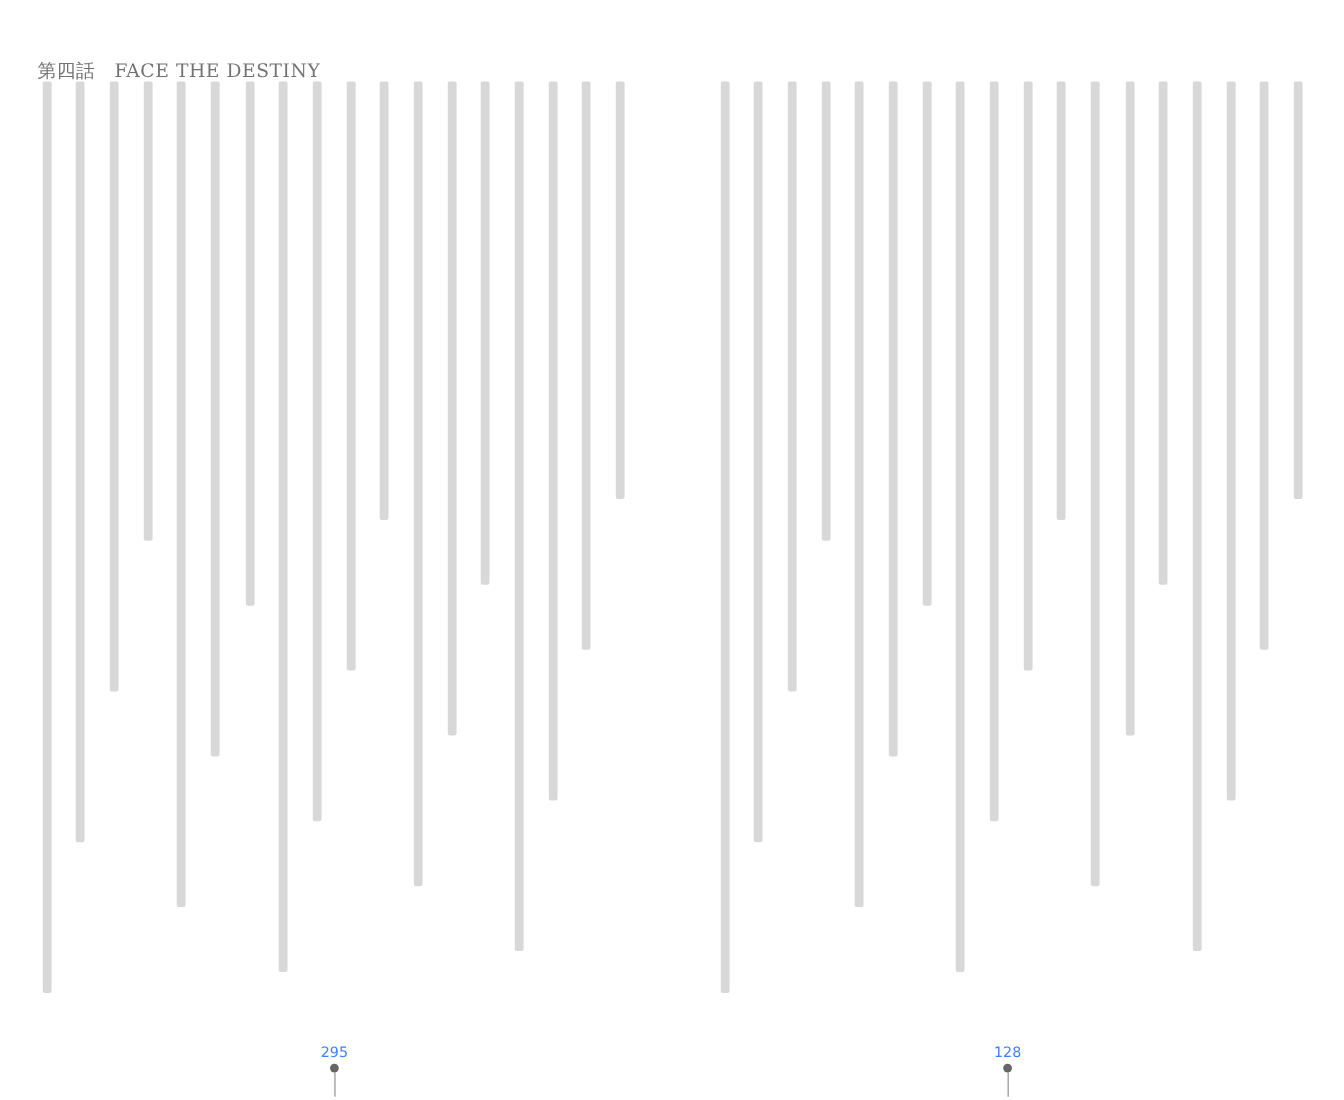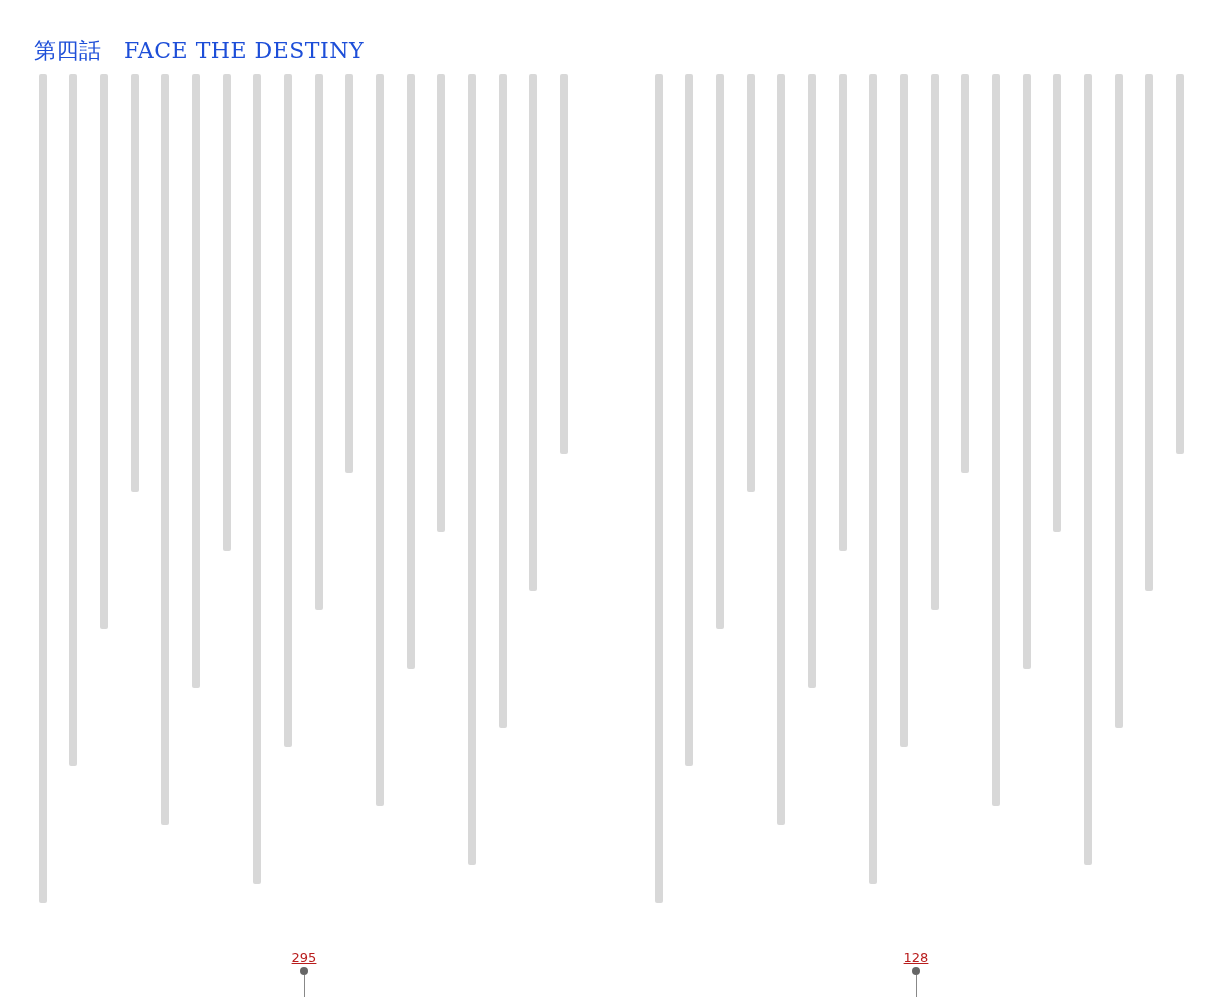--- a/index.html
+++ b/index.html
@@ -2,40 +2,40 @@
 <html><head>
   <meta charset="utf-8">
   <style>
     html, body { margin: 0; padding: 0; }
     body {
       width: 1222px; height: 1000px; background: #ffffff;
       position: relative; overflow: hidden;
       font-family: "DejaVu Serif", serif; color: #1a1a1a;
     }
     .running-head {
-      position: absolute; left: 34px; top: 36px;
-      font-size: 22px; color: #1d4ed8; letter-spacing: 0.5px;
+      position: absolute; left: 34px; top: 53px;
+      font-size: 17px; color: #737373; letter-spacing: 0.5px;
     }
     .page {
       position: absolute; top: 74px; height: 850px;
       display: flex; flex-direction: row-reverse; gap: 12px;
     }
     .page.left { left: 36px; width: 540px; }
     .page.right { left: 652px; width: 540px; }
     .col {
       writing-mode: vertical-rl; font-size: 19px; line-height: 24px;
       color: #2a2a2a; white-space: nowrap; overflow: hidden;
     }
     .redacted {
       display: inline-block; width: 8px; background: #d8d8d8;
       border-radius: 2px;
     }
     .folio {
       position: absolute; top: 950px; font-family: "DejaVu Sans", sans-serif;
-      font-size: 13px; color: #b91c1c; text-align: center; width: 40px; text-decoration: underline;
+      font-size: 13px; color: #3b82f6; text-align: center; width: 40px;
     }
     .folio .dot { width: 8px; height: 8px; border-radius: 50%; background: #666; margin: 2px auto 0; }
     .folio .line { width: 1px; height: 22px; background: #888; margin: 0 auto; }
     .folio.left { left: 284px; }
     .folio.right { left: 896px; }
   </style>
 </head>
 <body>
 
 <div class="running-head">第四話　FACE THE DESTINY</div>

